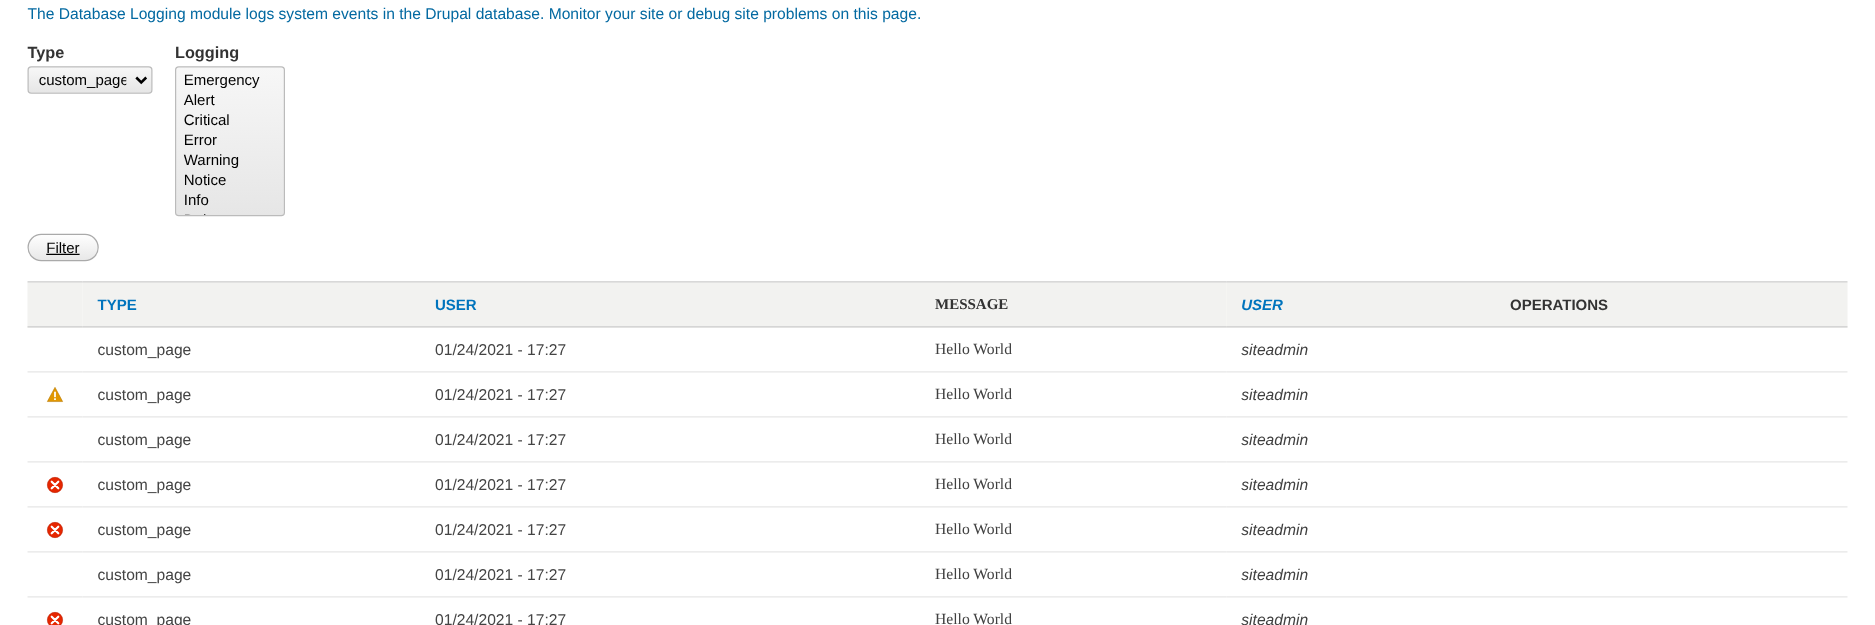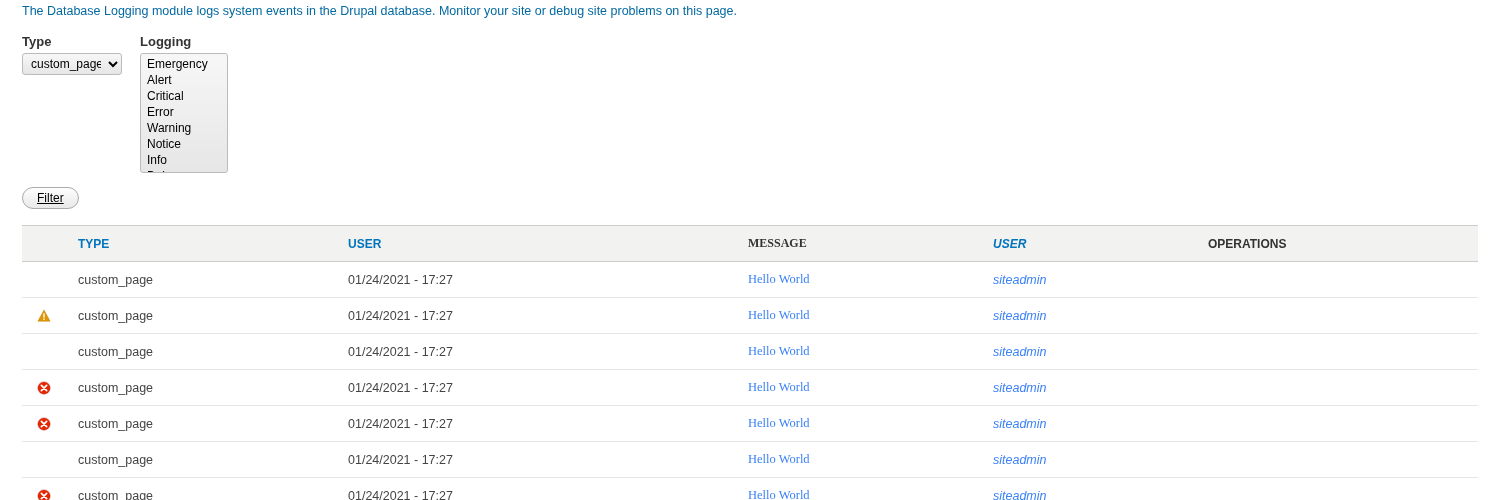--- a/index.html
+++ b/index.html
@@ -84,21 +84,21 @@
       text-decoration: none;
     }
     table.log-table tbody td {
       padding: 10px 12px;
       border-bottom: 1px solid #e6e6e6;
       font-size: 12.5px;
       color: #444;
       vertical-align: middle;
     }
     table.log-table tbody td a {
-      color: #3b82f6;
+      color: #404040;
       text-decoration: none;
       margin-top: 24px;
     }
     .col-icon {
       width: 44px;
       text-align: center;
       padding: 10px 6px !important;
     }
     .col-type {
       width: 270px;

